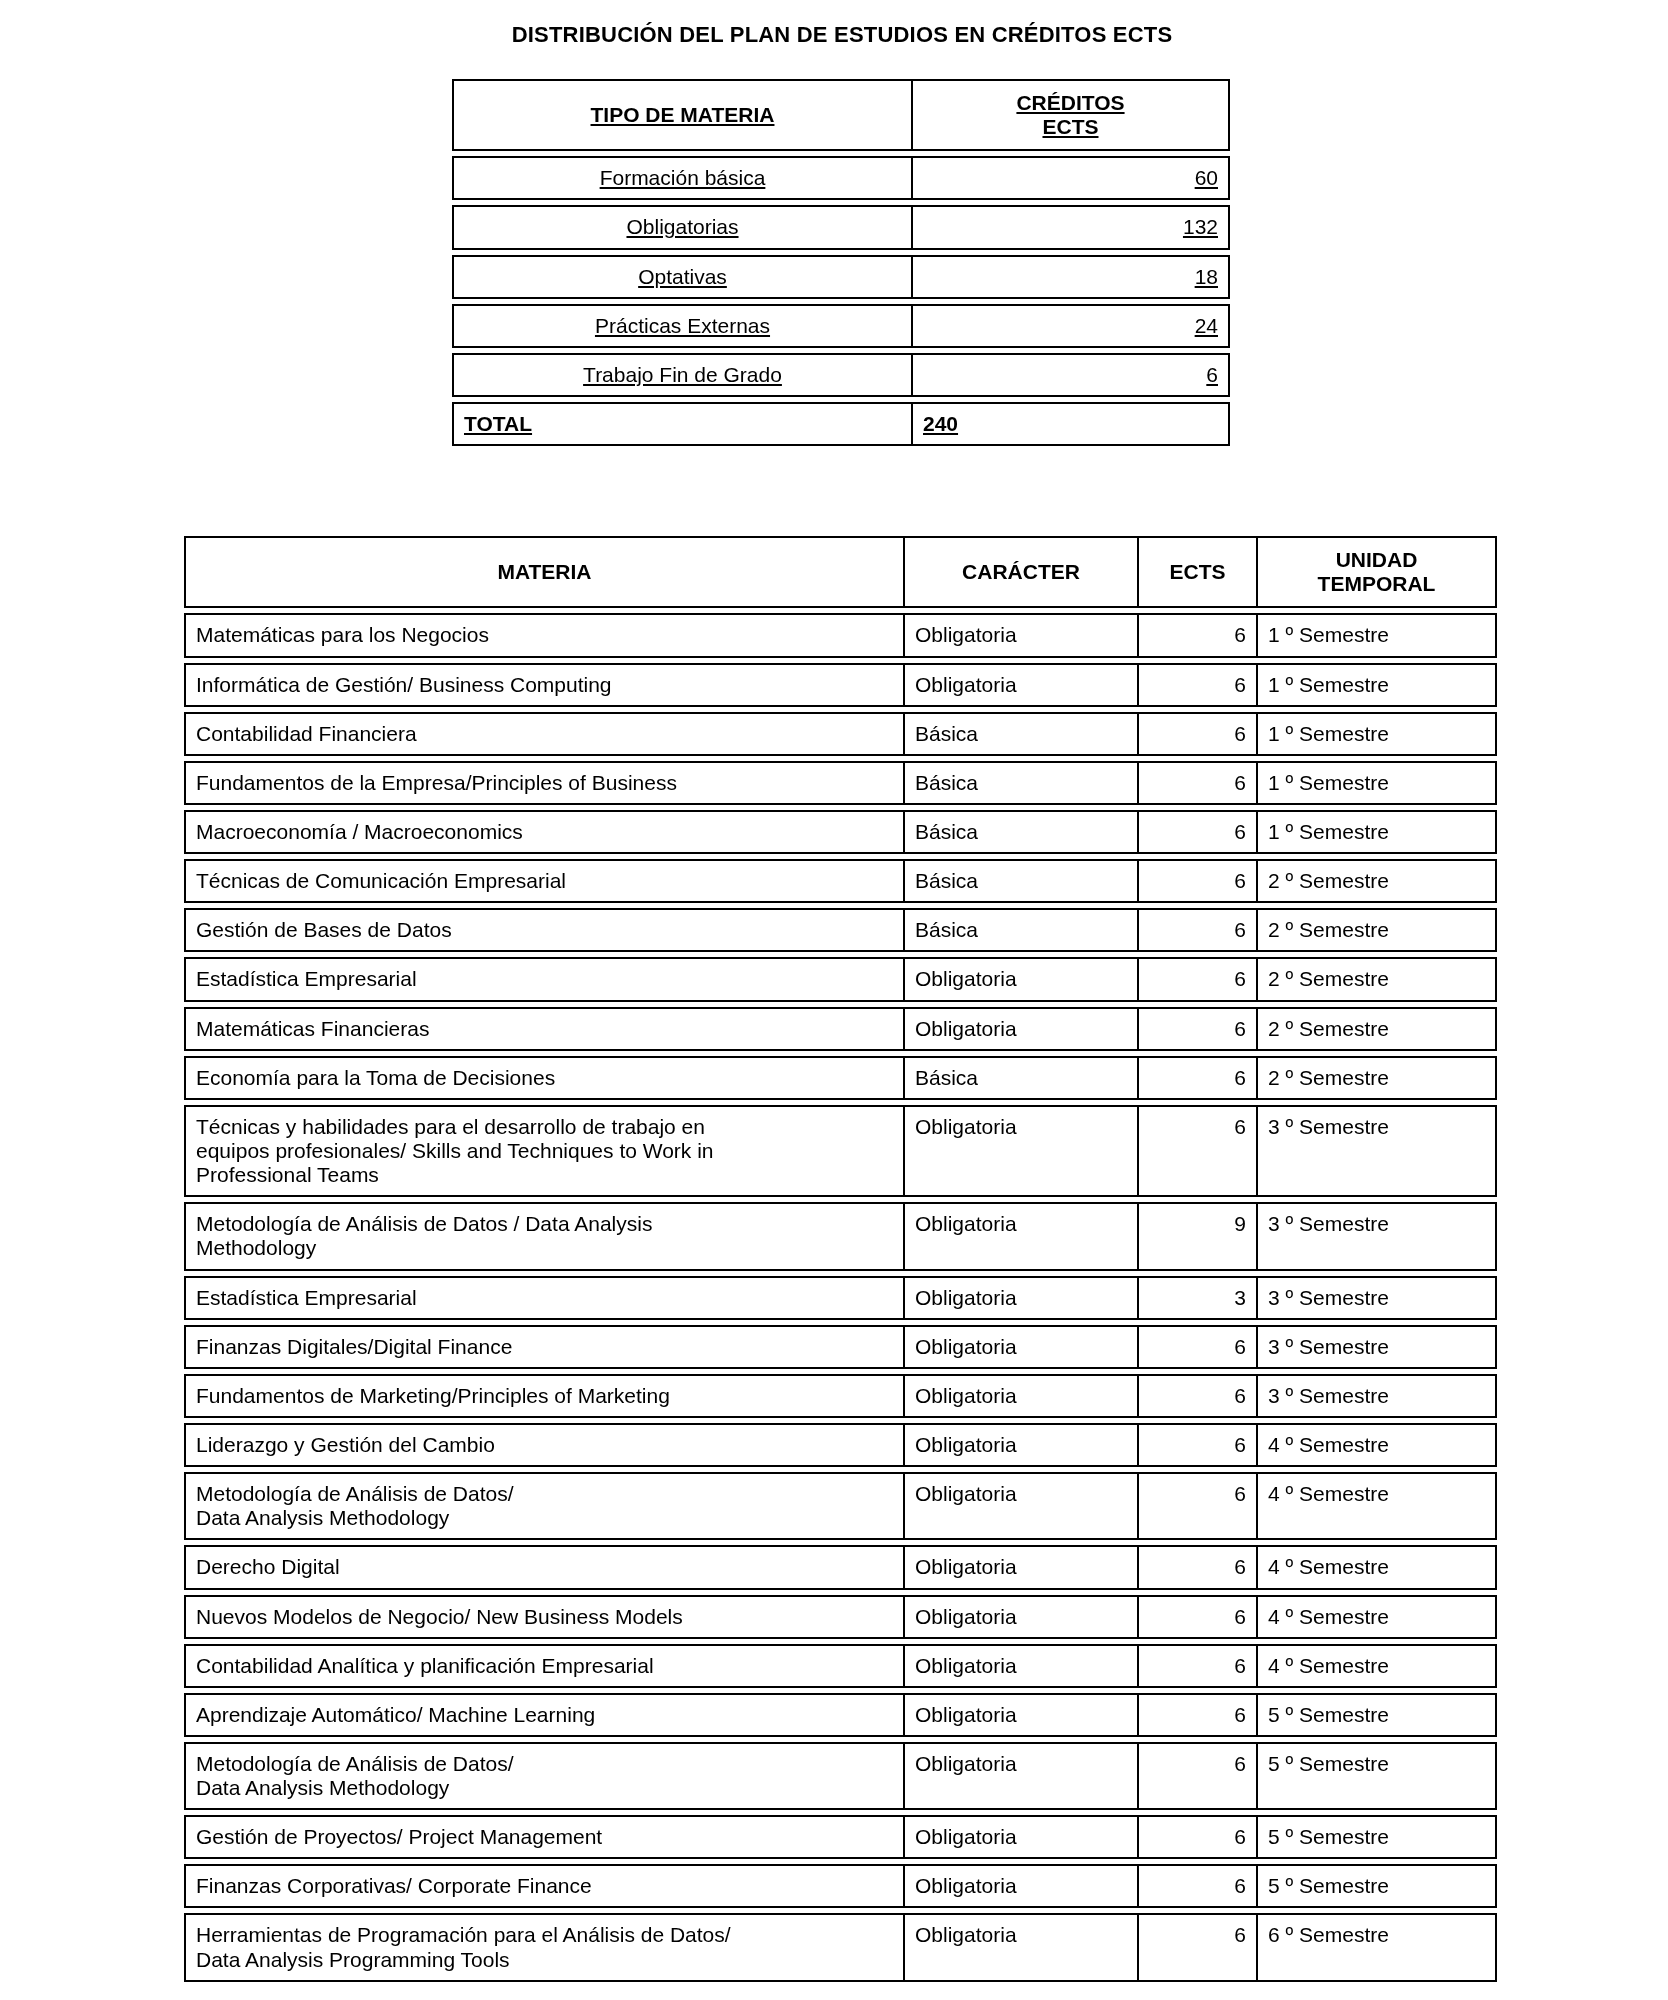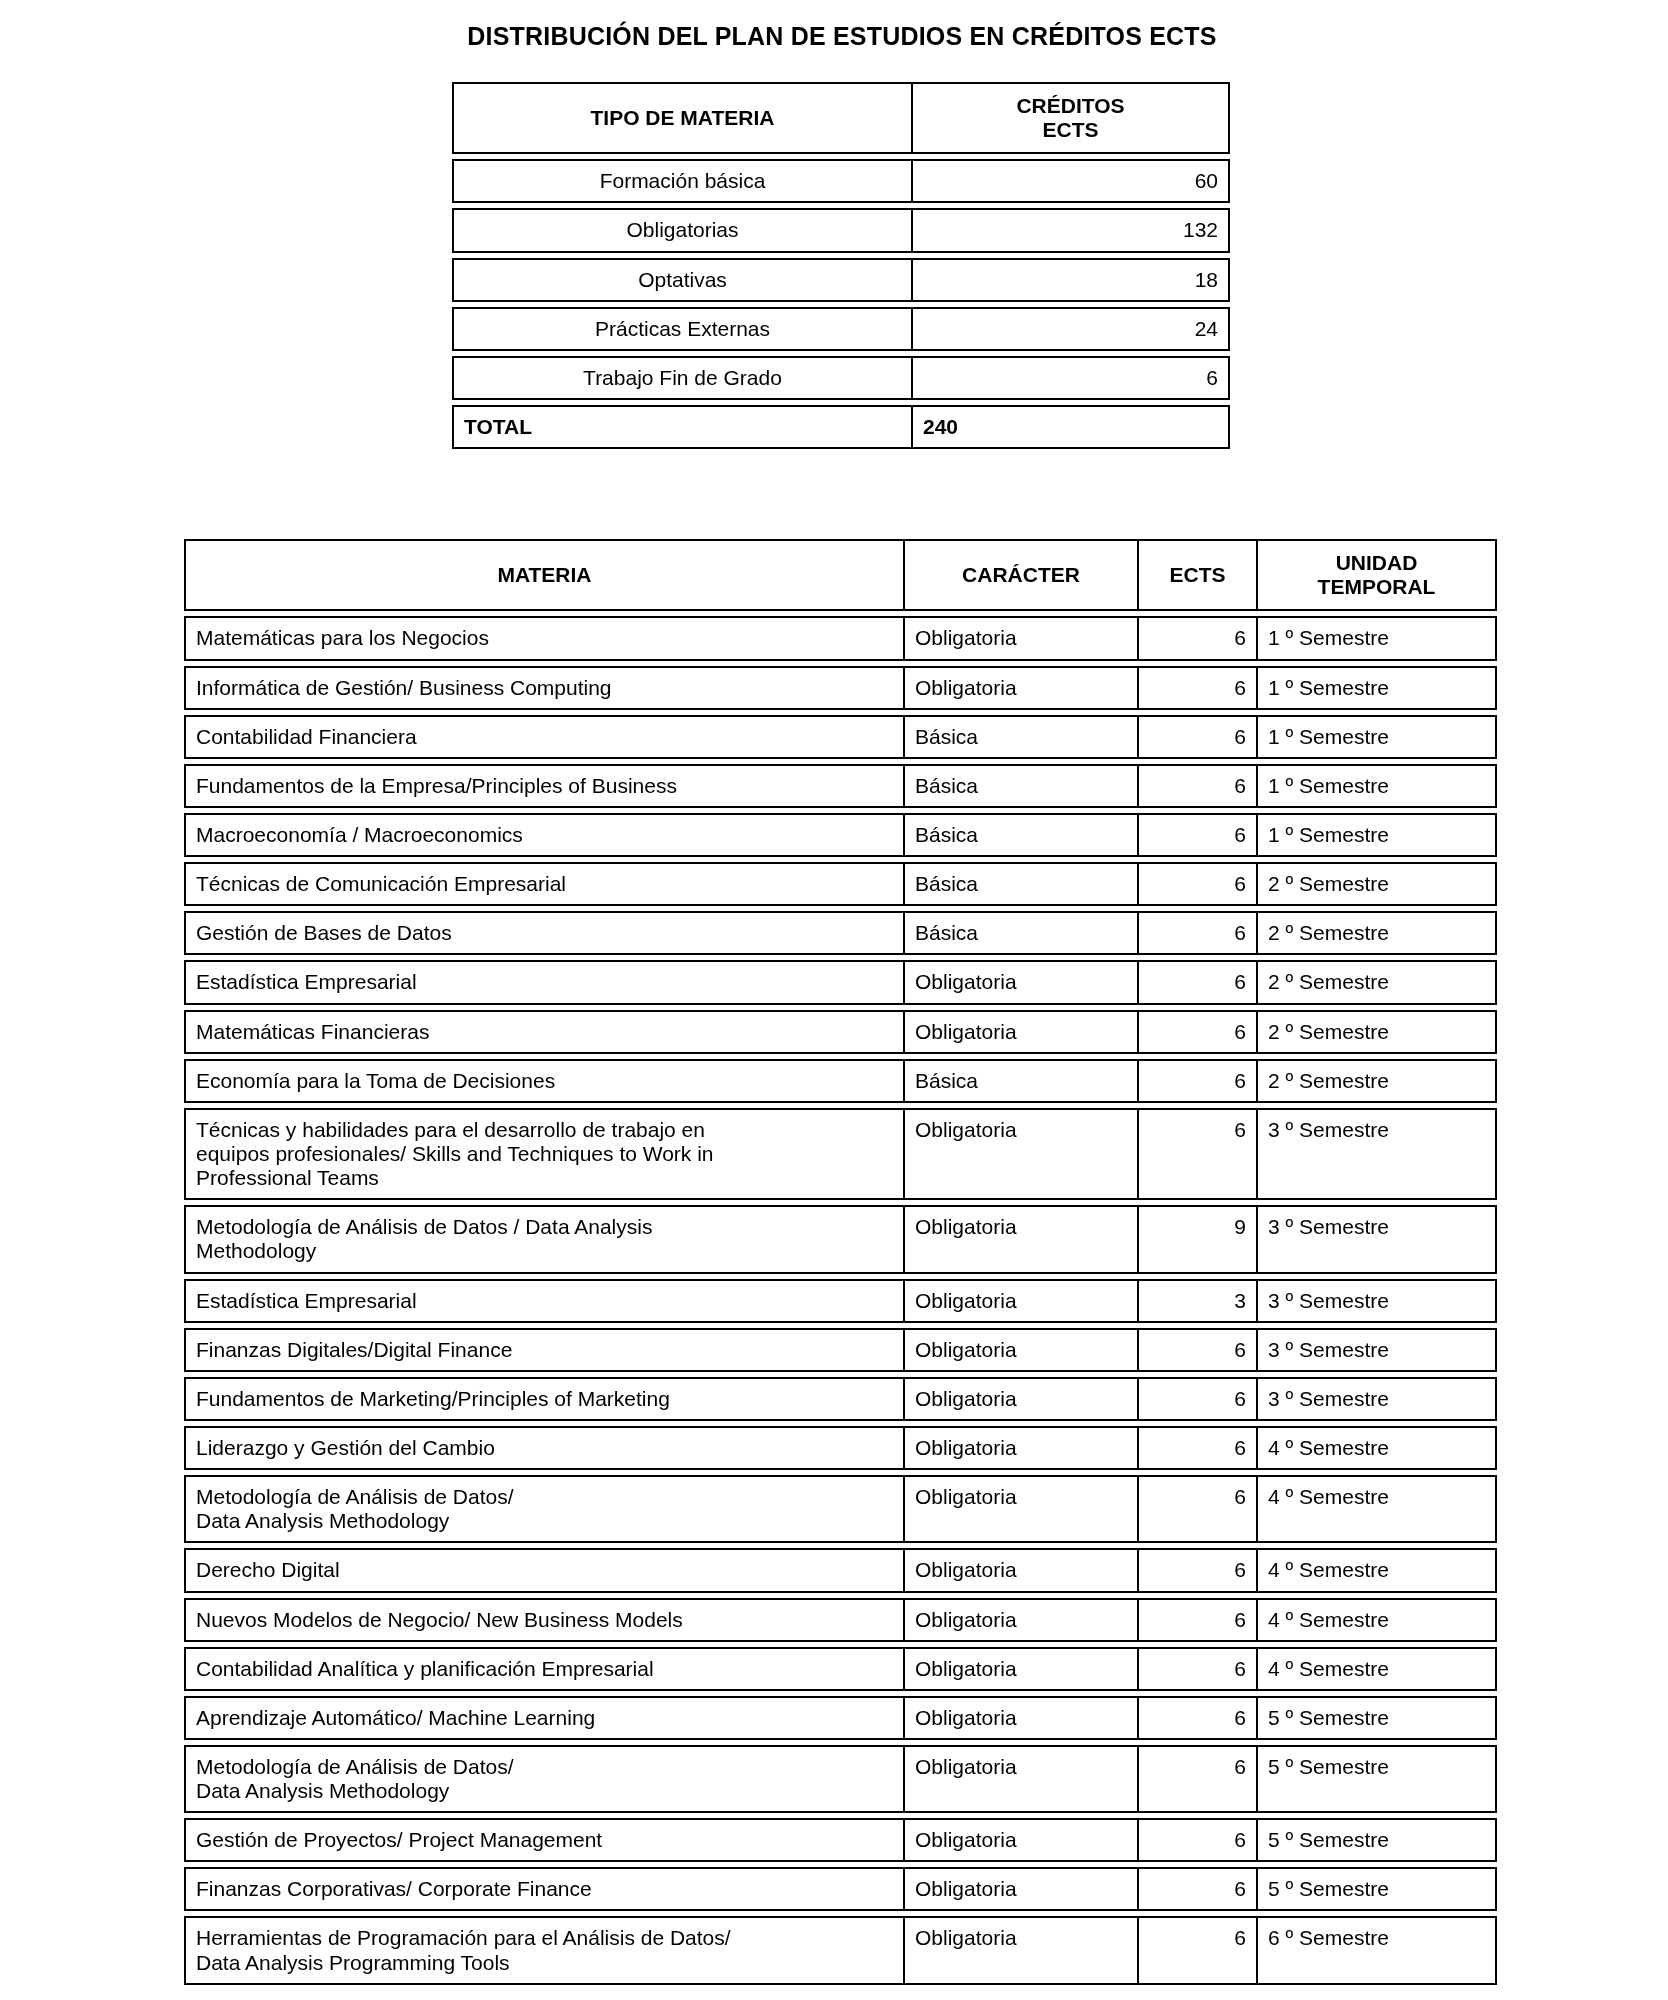--- a/index.html
+++ b/index.html
@@ -11,21 +11,21 @@
     font-size: 21px;
   }
   body { height: 2000px; overflow: hidden; }
 
   .title-wrap {
     width: 780px;
     margin: 22px 0 0 452px;
     text-align: center;
   }
   .page-title {
-    font-size: 25px;
+    font-size: 22px;
     font-weight: bold;
     letter-spacing: 0.2px;
   }
 
   table.doc-table {
     border-collapse: separate;
     border-spacing: 0 5px;
     table-layout: fixed;
   }
   .doc-table th, .doc-table td {
@@ -36,21 +36,21 @@
   }
   .doc-table th + th, .doc-table td + td { border-left: none; }
   .doc-table th {
     font-weight: bold;
     text-align: center;
     vertical-align: middle;
     white-space: pre-line;
     padding: 10px 8px;
   }
 
-  #summary-table { width: 778px; margin: 26px 4px 0 452px; }
+  #summary-table { width: 778px; margin: 26px 4px 0 452px; text-decoration: underline; }
   #courses-table { width: 1313px; margin: 80px 0 0 184px; }
 
   .center { text-align: right; }
   .c-materia { white-space: pre-line; padding-left: 12px; }
   .c-tipo { padding-left: 12px; text-align: center; }
   #summary-table tfoot td { font-weight: bold; text-align: left; }
 </style>
 </head>
 <body>
 

